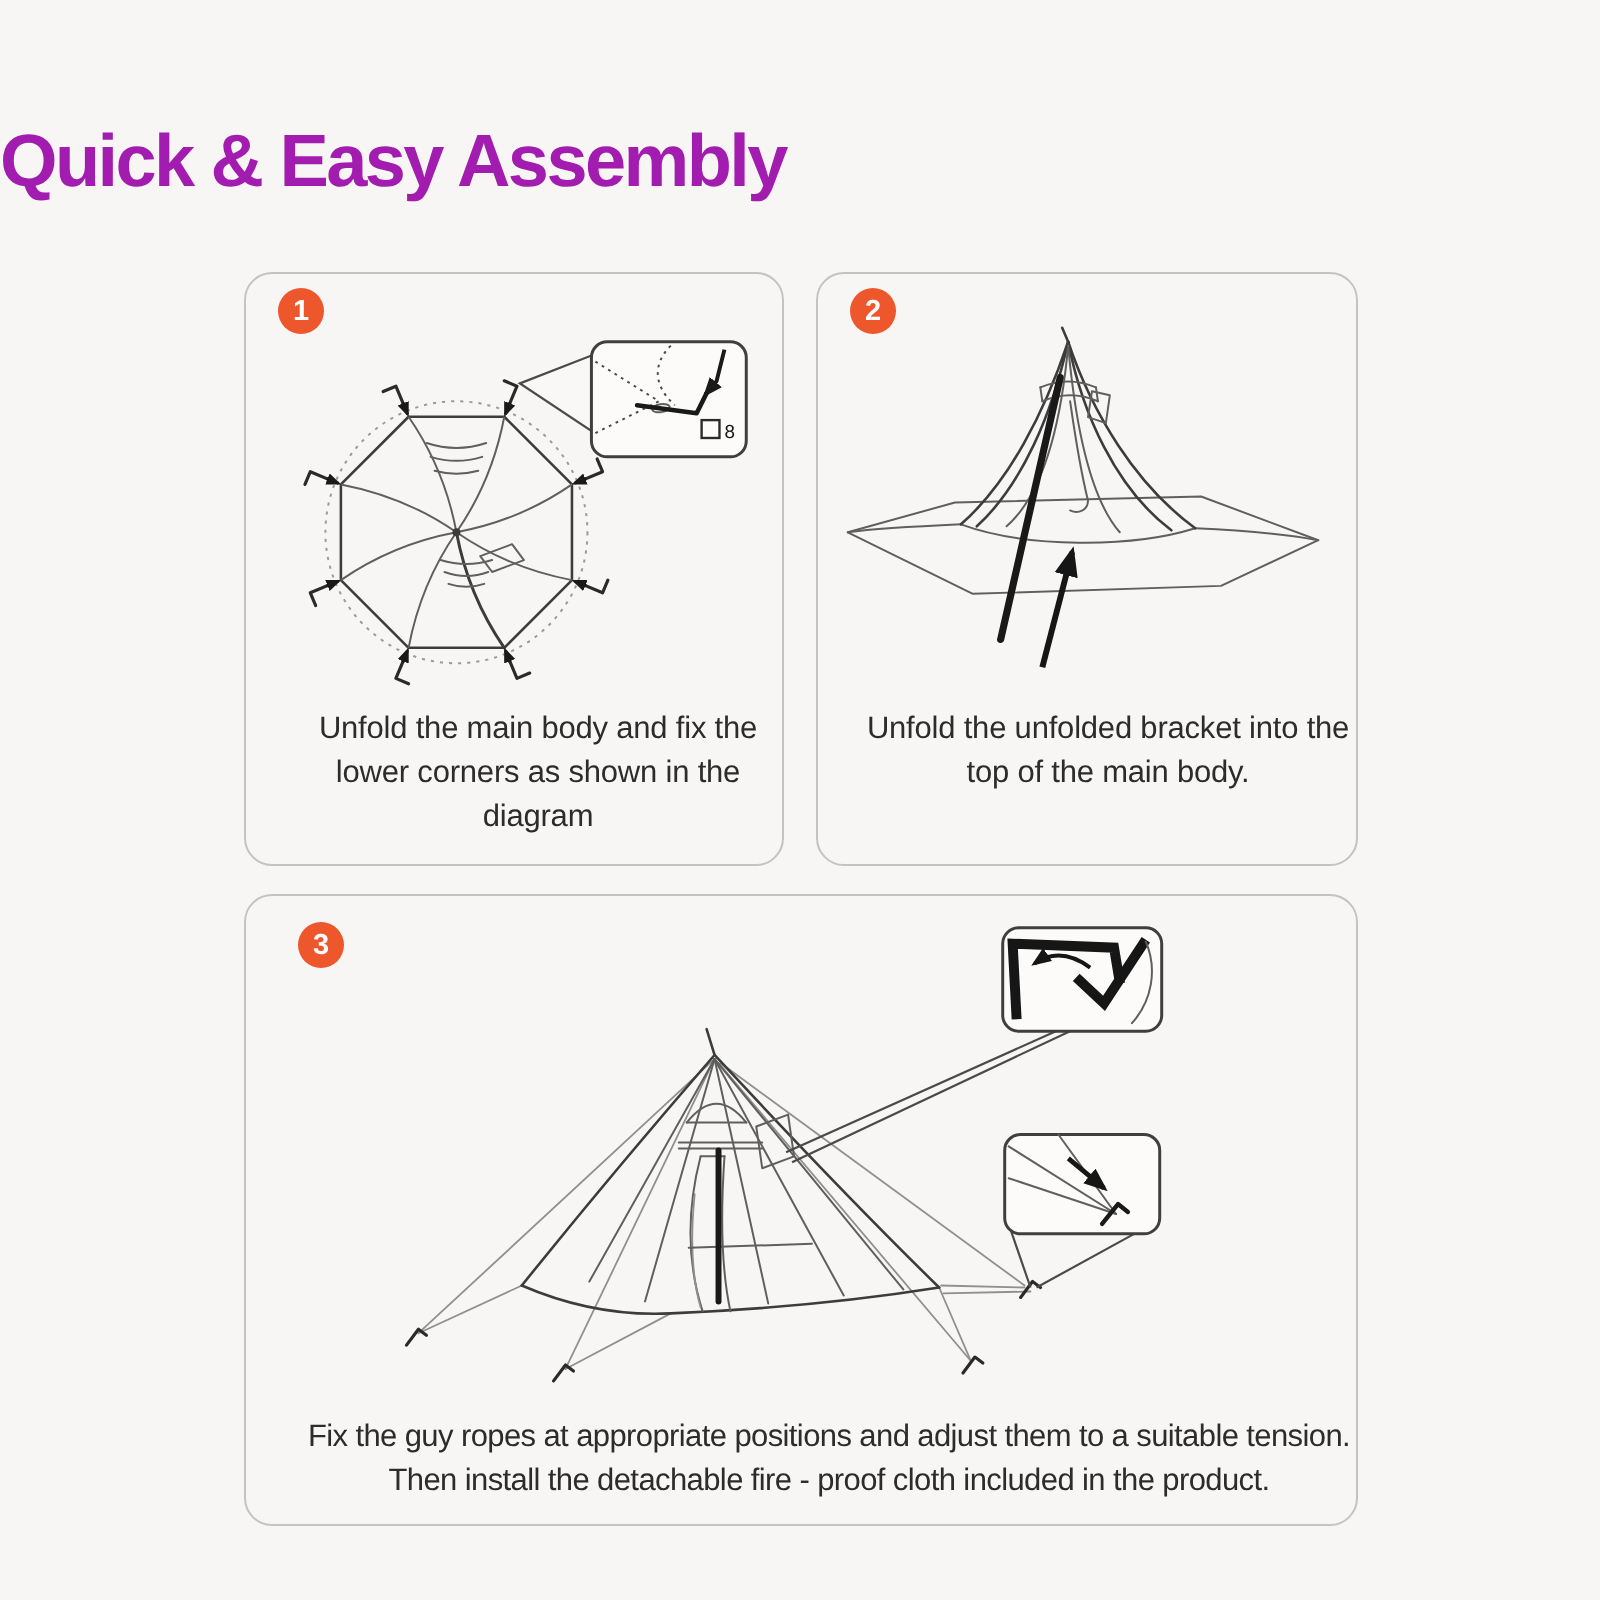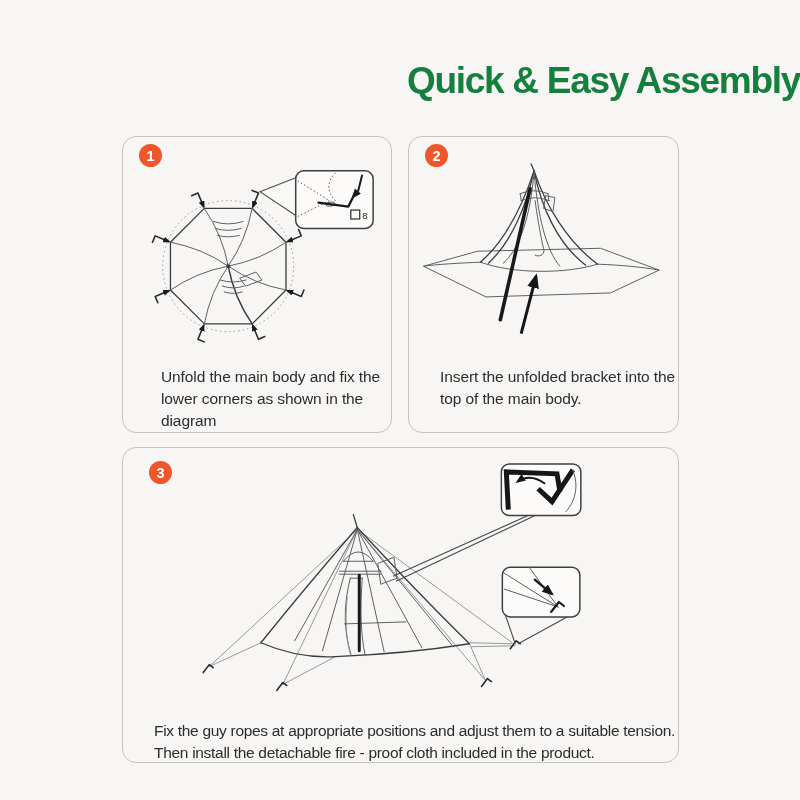--- a/index.html
+++ b/index.html
@@ -4,44 +4,45 @@
 <style>
   html,body{margin:0;padding:0;}
   body{
     width:800px;height:800px;position:relative;
     background:#f7f6f4;
     font-family:"Liberation Sans", sans-serif;
     overflow:hidden;
   }
   .page-title{
     position:absolute;top:58px;left:0;width:800px;margin:0;
-    text-align:right;font-size:37px;line-height:46px;
-    font-weight:800;letter-spacing:-1.3px;color:#15803d;
+    text-align:left;font-size:37px;line-height:46px;
+    font-weight:800;letter-spacing:-1.3px;color:#a21caf;
   }
   .panel{
     position:absolute;background:#f7f6f4;
     border:1.6px solid #c5c3c0;border-radius:14px;
     box-sizing:border-box;
   }
   #panel1{left:122px;top:136px;width:270px;height:297px;}
   #panel2{left:408px;top:136px;width:271px;height:297px;}
   #panel3{left:122px;top:447px;width:557px;height:316px;}
   .badge{
     position:absolute;width:23px;height:23px;border-radius:50%;
     background:#ee562b;color:#ffffff;
     font-size:14.5px;font-weight:700;
     display:flex;align-items:center;justify-content:center;
     z-index:3;
   }
   #panel1 .badge,#panel2 .badge{left:16px;top:7px;}
   #panel3 .badge{left:26px;top:13px;}
   .caption{
-    position:absolute;margin:16px;color:#2c2c2c;
+    position:absolute;margin:4px;color:#2c2c2c;
     font-size:15.5px;line-height:22px;letter-spacing:-0.1px;
     z-index:2;
+    text-align:center;
   }
   #panel1 .caption{left:22px;top:213px;width:240px;}
   #panel2 .caption{left:15px;top:213px;width:252px;}
   #panel3 .caption{left:15px;top:256px;width:545px;letter-spacing:-0.3px;}
   svg.diagram{position:absolute;left:0;top:0;width:100%;height:100%;z-index:1;}
   
   .ln{fill:none;stroke:#3c3c3c;stroke-width:1.3;stroke-linecap:round;stroke-linejoin:round;}
   .thin{fill:none;stroke:#5f5f5f;stroke-width:1;stroke-linecap:round;stroke-linejoin:round;}
   .rope{fill:none;stroke:#8f8f8f;stroke-width:0.9;stroke-linecap:round;}
   .dot{fill:none;stroke:#9a9a9a;stroke-width:1;stroke-dasharray:1.6 3;}
@@ -168,21 +169,21 @@
       <path d="M 113 64 Q 127 58 141 64"></path>
       <path d="M 112 57 L 113 64"></path>
       <path d="M 140 57 L 141 64"></path>
       <path d="M 138 59 L 147 61 L 145 75 L 136 72 Z"></path>
     </g>
 
     <path class="pole" d="M 122 52 L 92 184"></path>
 
     <path d="M 113 198 L 128 140" stroke="#161616" stroke-width="3" fill="none" marker-end="url(#ah2)"></path>
   </svg>
-  <p class="caption">Insert the unfolded bracket into the top of the main body.</p>
+  <p class="caption">Unfold the unfolded bracket into the top of the main body.</p>
 </div>
 
 <div class="panel" id="panel3">
   <div class="badge">3</div>
   <svg class="diagram" viewBox="0 0 557 316">
     <defs>
       <marker id="ah3" markerWidth="5" markerHeight="4.5" refX="4" refY="2" orient="auto">
         <path d="M0,0 L5,2 L0,4 Z" fill="#161616"></path>
       </marker>
     </defs>

